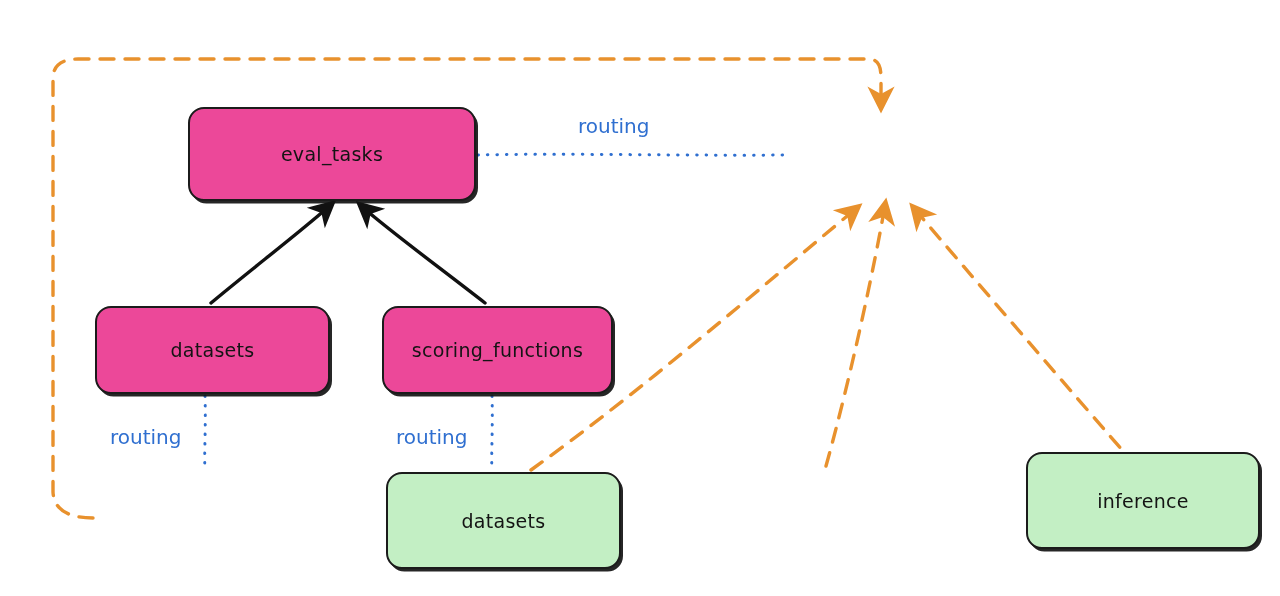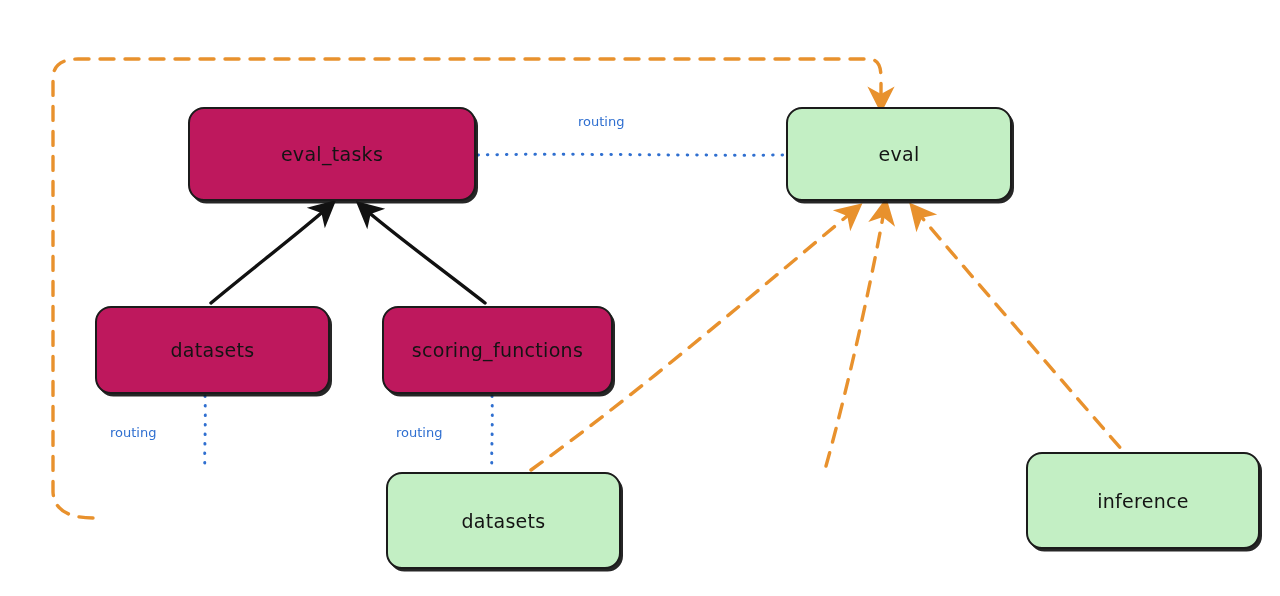--- a/index.html
+++ b/index.html
@@ -5,23 +5,23 @@
 <style>
   html,body{margin:0;padding:0;background:#ffffff;}
   body{width:1280px;height:596px;overflow:hidden;
        font-family:"DejaVu Sans","Liberation Sans",sans-serif;}
   #canvas{position:relative;width:1280px;height:596px;background:#fff;}
   svg#wires{position:absolute;left:0;top:0;width:1280px;height:596px;}
   .node{position:absolute;display:flex;align-items:center;justify-content:center;
         border:2.6px solid #1b1b1b;border-radius:16px;box-sizing:border-box;
         box-shadow:2.5px 3px 0 -0.5px rgba(20,20,20,0.92);}
   .node span{font-size:19px;color:#141414;letter-spacing:.3px;white-space:nowrap;}
-  .blue{background:#be185d;}
+  .blue{background:#ec4899;}
   .green{background:#c3efc4;}
-  .edge-label{position:absolute;font-size:13px;color:#2f6fd0;white-space:nowrap;}
+  .edge-label{position:absolute;font-size:20px;color:#2f6fd0;white-space:nowrap;}
 </style>
 </head>
 <body>
 
 <div id="canvas">
 
   <svg id="wires" viewBox="0 0 1280 596" xmlns="http://www.w3.org/2000/svg">
     <defs>
       <marker id="ah-black" markerWidth="12" markerHeight="12" refX="5" refY="5" orient="auto" markerUnits="strokeWidth">
         <path d="M1,1 L9,5 L1,9 L3.2,5 Z" fill="#111111"></path>
@@ -47,23 +47,20 @@
 
     <path d="M826,466 C850,380 874,268 884,211" fill="none" stroke="#e8912d" stroke-width="3.4" stroke-linecap="round" stroke-dasharray="14 11" marker-end="url(#ah-orange)"></path>
 
     <path d="M1136,466 C1070,390 968,272 918,213" fill="none" stroke="#e8912d" stroke-width="3.4" stroke-linecap="round" stroke-dasharray="14 11" marker-end="url(#ah-orange)"></path>
   </svg>
 
   <div class="node blue" style="left:188px;top:107px;width:288px;height:94px;">
     <span>eval_tasks</span>
   </div>
 
-  <div class="node green" style="left:786px;top:107px;width:226px;height:94px;">
-    <span>eval</span>
-  </div>
 
   <div class="node blue" style="left:95px;top:306px;width:235px;height:88px;justify-content:center;">
     <span>datasets</span>
   </div>
 
   <div class="node blue" style="left:382px;top:306px;width:231px;height:88px;">
     <span>scoring_functions</span>
   </div>
 
 

